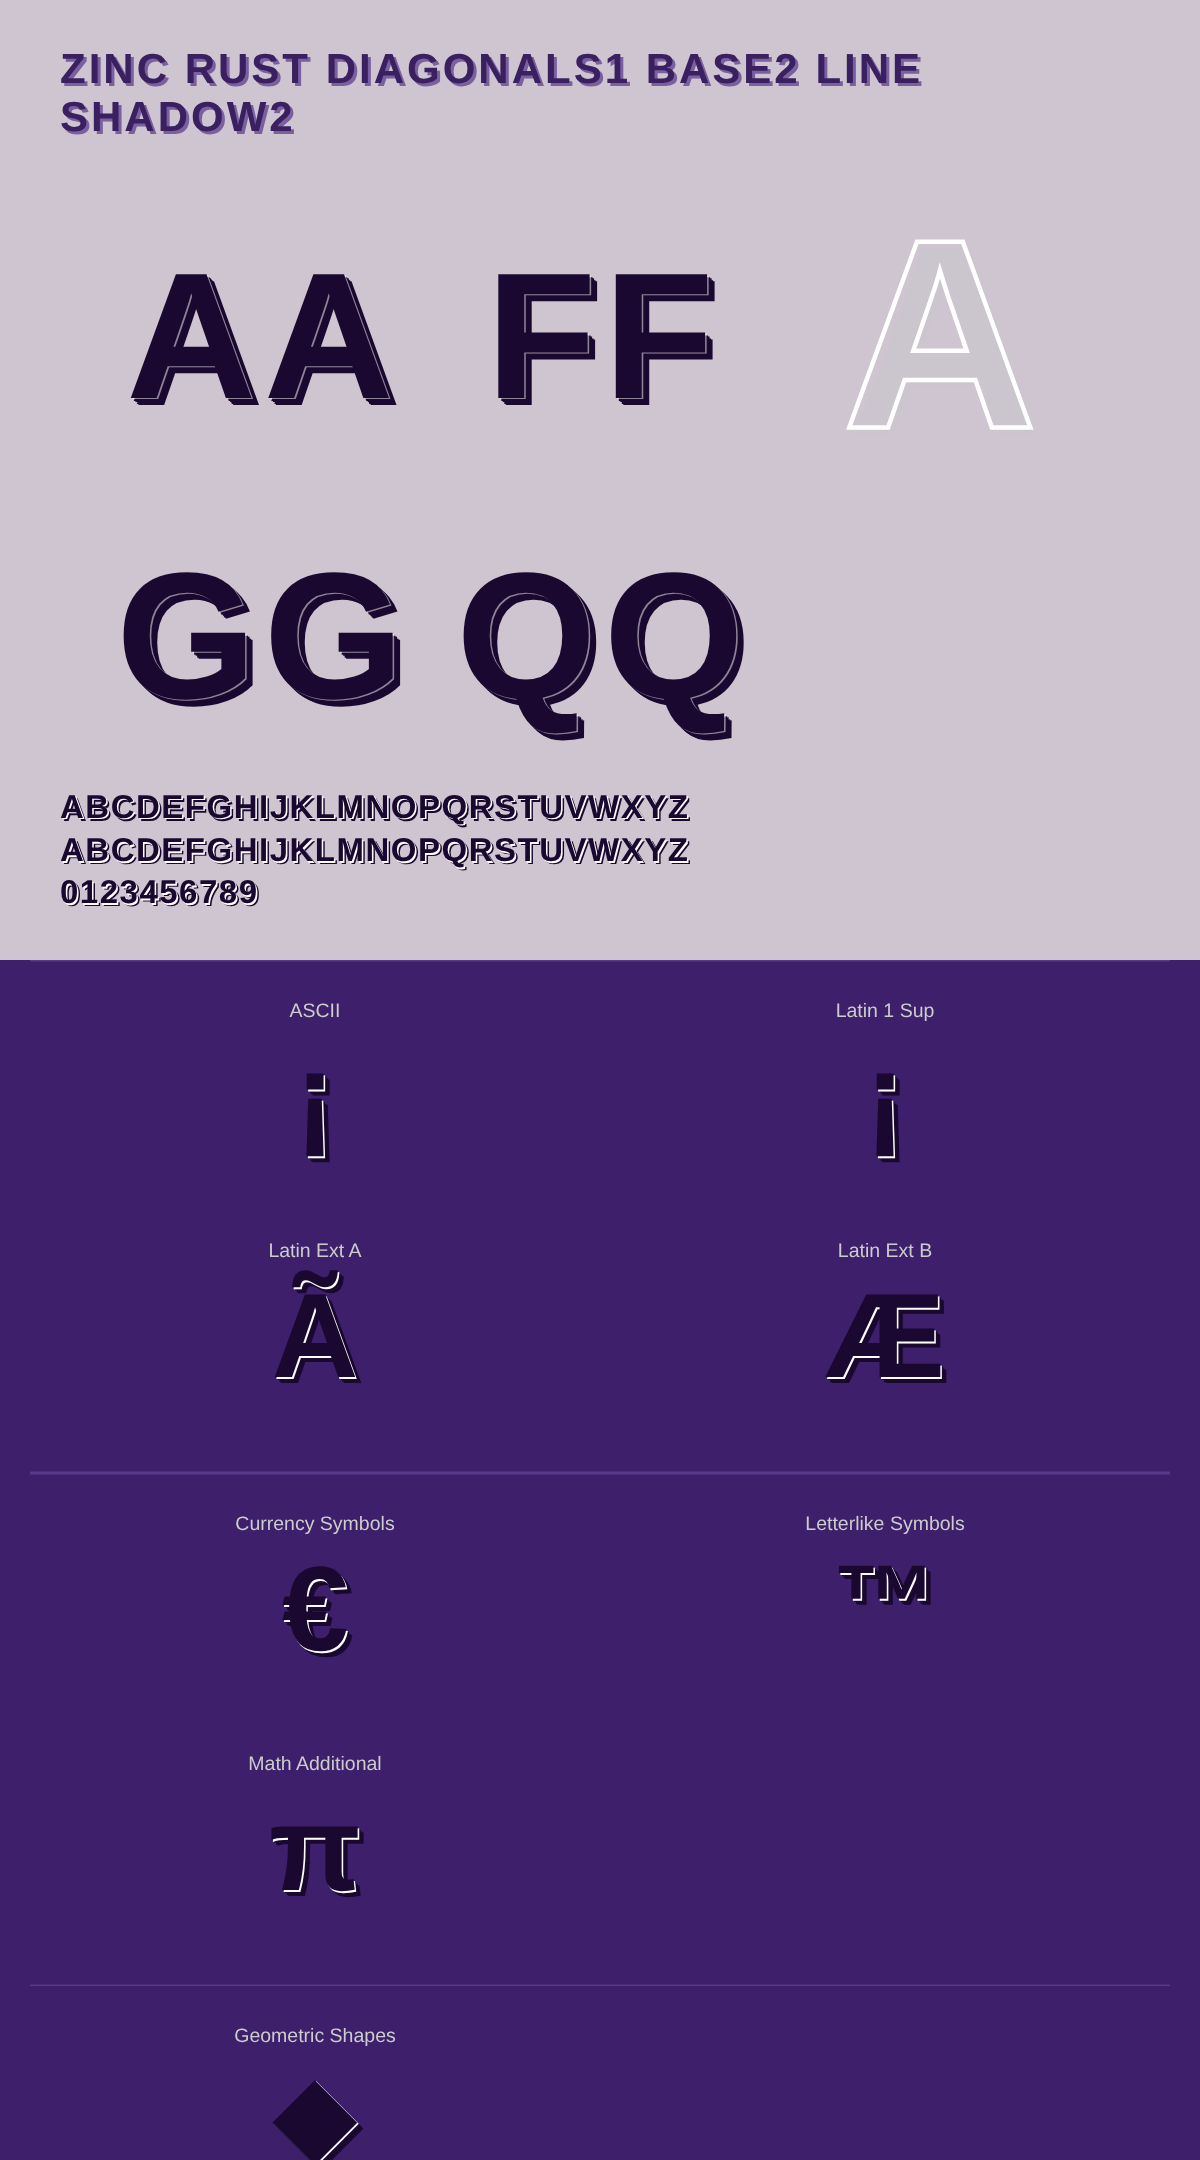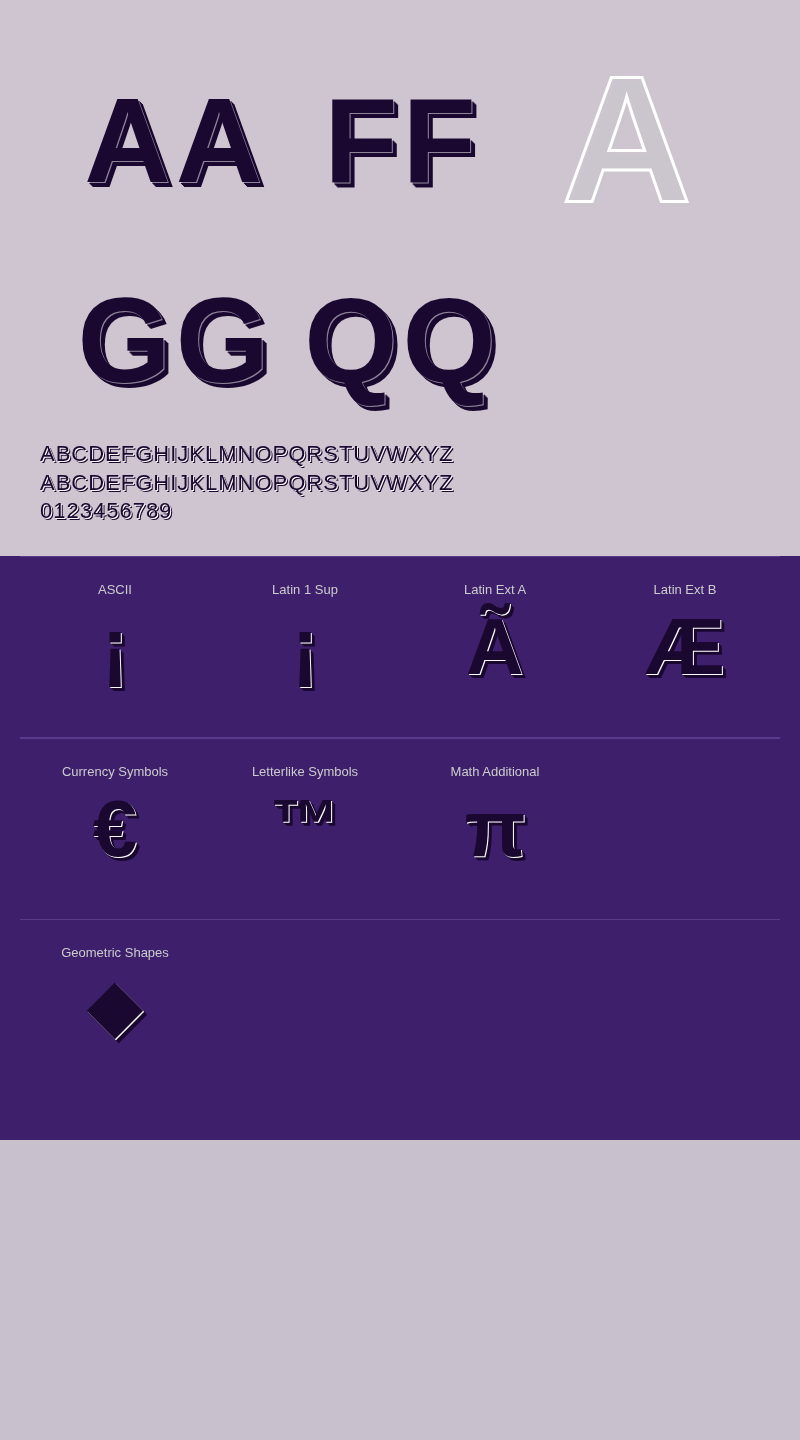--- a/index.html
+++ b/index.html
@@ -21,21 +21,21 @@
       margin-bottom: 20px;
       text-shadow: 2px 2px 0 #7a60a0;
     }
 
     .alphabet-lines {
       margin: 10px 0;
     }
 
     .alphabet-line {
       font-size: 22px;
-      font-weight: 400;
+      font-weight: 700;
       color: #1a0830;
       letter-spacing: 1px;
       line-height: 1.3;
       text-shadow: 1px 1px 0 #fff, 2px 2px 0 #1a0830;
       font-family: Arial Black, Impact, sans-serif;
     }
 
     .copyright {
       text-align: right;
       font-size: 13px;
@@ -53,21 +53,21 @@
     .font-source {
       text-align: center;
       padding: 12px;
       background: #3d1f6b;
       color: #ccc;
       font-size: 13px;
     }
 
     .glyphs-grid {
       display: grid;
-      grid-template-columns: repeat(4, 1fr);
+      grid-template-columns: repeat(2, 1fr);
       padding: 10px 20px;
     }
 
     .glyph-cell {
       display: flex;
       flex-direction: column;
       align-items: center;
       padding: 15px 10px;
       min-height: 160px;
     }
@@ -160,20 +160,21 @@
       -webkit-text-stroke: 3px white;
       text-shadow: 4px 4px 0 rgba(200,200,200,0.4);
       font-family: Arial Black, Impact, sans-serif;
       line-height: 1;
     }
   </style>
 </head>
 <body>
 
 <div class="top-section">
+  <div class="font-title">ZINC RUST DIAGONALS1 BASE2 LINE SHADOW2</div>
 
   <div class="large-preview-row">
     <div class="large-char-pair">
       <span class="big-char">A</span>
       <span class="big-char">A</span>
     </div>
     <div class="large-char-pair">
       <span class="big-char">F</span>
       <span class="big-char">F</span>
     </div>

